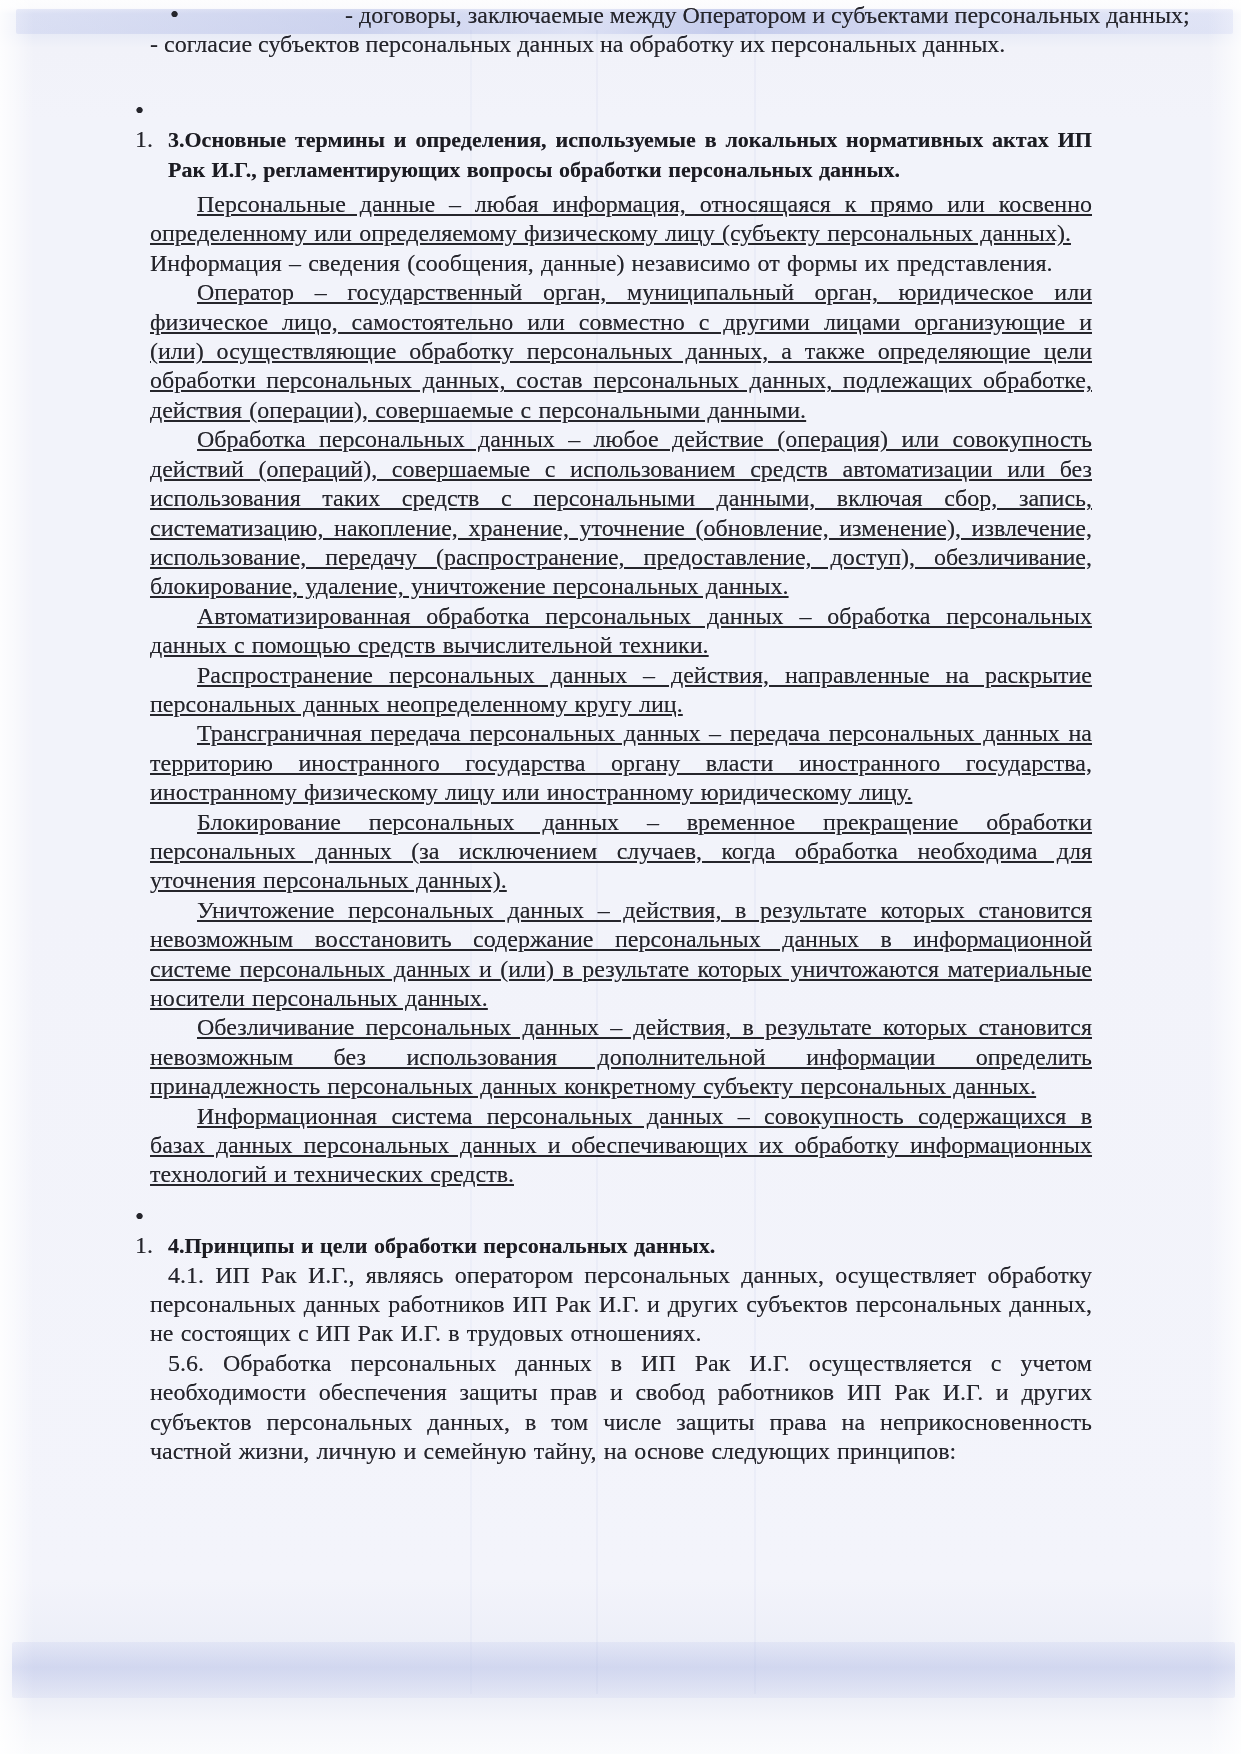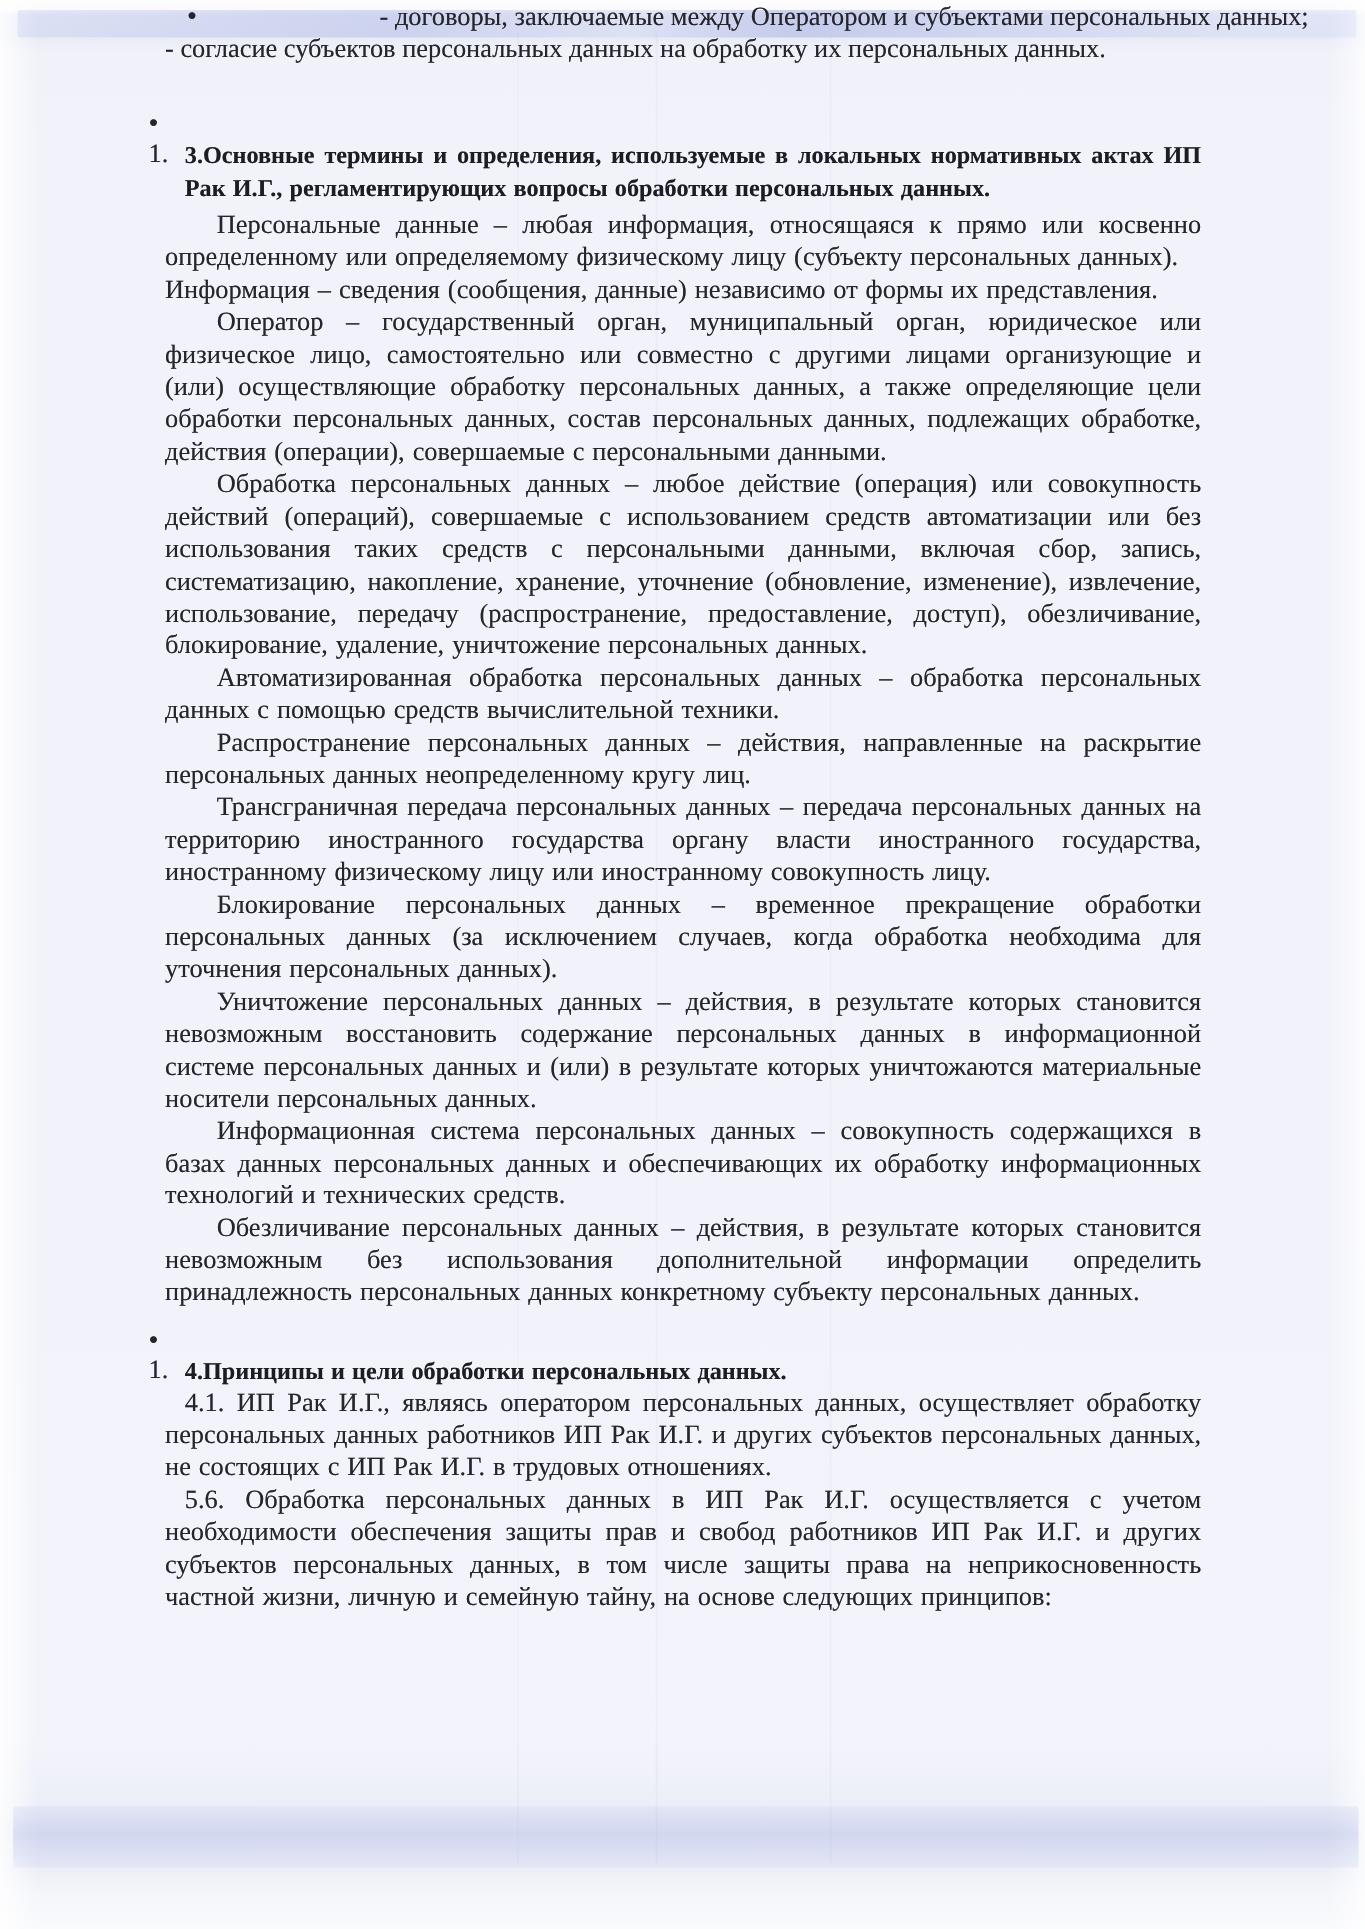--- a/index.html
+++ b/index.html
@@ -40,21 +40,21 @@
   .streak.s1 { left:596px; }
   .streak.s2 { left:754px; }
   .streak.s3 { left:470px; background:rgba(140,150,215,.05); }
 
   .content {
     position:absolute; left:150px; top:0; width:942px;
     font-size:24px; line-height:29.4px;
     text-shadow:0 0 .5px rgba(40,40,55,.55);
   }
   .content p { margin:0; text-align:justify; word-spacing:1.2px; }
-  p.ind      { text-indent:47px; }
+  p.ind      { text-indent:47px;text-decoration:underline; }
   p.flush    { text-indent:0; }
   p.numpara  { text-indent:18px; }
 
   .intro-line1 { white-space:nowrap; }
   .bullet-lead { display:inline-block; margin-left:20px; width:175px; font-size:26px; }
   .intro-line2 { white-space:nowrap; }
 
   .solo-bullet { margin-left:-15px; font-size:26px; line-height:29.4px; }
   .solo-bullet.first  { margin-top:36px; }
   .solo-bullet.second { margin-top:12px; }
@@ -92,25 +92,25 @@
       <span class="num">1.</span>
       <h2>3.Основные термины и определения, используемые в локальных нормативных актах ИП Рак И.Г., регламентирующих вопросы обработки персональных данных.</h2>
     </div>
 
     <p class="ind">Персональные данные – любая информация, относящаяся к прямо или косвенно определенному или определяемому физическому лицу (субъекту персональных данных).</p>
     <p class="flush">Информация – сведения (сообщения, данные) независимо от формы их представления.</p>
     <p class="ind">Оператор – государственный орган, муниципальный орган, юридическое или физическое лицо, самостоятельно или совместно с другими лицами организующие и (или) осуществляющие обработку персональных данных, а также определяющие цели обработки персональных данных, состав персональных данных, подлежащих обработке, действия (операции), совершаемые с персональными данными.</p>
     <p class="ind">Обработка персональных данных – любое действие (операция) или совокупность действий (операций), совершаемые с использованием средств автоматизации или без использования таких средств с персональными данными, включая сбор, запись, систематизацию, накопление, хранение, уточнение (обновление, изменение), извлечение, использование, передачу (распространение, предоставление, доступ), обезличивание, блокирование, удаление, уничтожение персональных данных.</p>
     <p class="ind">Автоматизированная обработка персональных данных – обработка персональных данных с помощью средств вычислительной техники.</p>
     <p class="ind">Распространение персональных данных – действия, направленные на раскрытие персональных данных неопределенному кругу лиц.</p>
-    <p class="ind">Трансграничная передача персональных данных – передача персональных данных на территорию иностранного государства органу власти иностранного государства, иностранному физическому лицу или иностранному совокупность лицу.</p>
+    <p class="ind">Трансграничная передача персональных данных – передача персональных данных на территорию иностранного государства органу власти иностранного государства, иностранному физическому лицу или иностранному юридическому лицу.</p>
     <p class="ind">Блокирование персональных данных – временное прекращение обработки персональных данных (за исключением случаев, когда обработка необходима для уточнения персональных данных).</p>
     <p class="ind">Уничтожение персональных данных – действия, в результате которых становится невозможным восстановить содержание персональных данных в информационной системе персональных данных и (или) в результате которых уничтожаются материальные носители персональных данных.</p>
+    <p class="ind">Обезличивание персональных данных – действия, в результате которых становится невозможным без использования дополнительной информации определить принадлежность персональных данных конкретному субъекту персональных данных.</p>
     <p class="ind">Информационная система персональных данных – совокупность содержащихся в базах данных персональных данных и обеспечивающих их обработку информационных технологий и технических средств.</p>
-    <p class="ind">Обезличивание персональных данных – действия, в результате которых становится невозможным без использования дополнительной информации определить принадлежность персональных данных конкретному субъекту персональных данных.</p>
 
     <div class="solo-bullet second">•</div>
 
     <div class="numbered sec4">
       <span class="num">1.</span>
       <h2>4.Принципы и цели обработки персональных данных.</h2>
     </div>
 
     <p class="numpara">4.1. ИП Рак И.Г., являясь оператором персональных данных, осуществляет обработку персональных данных работников ИП Рак И.Г. и других субъектов персональных данных, не состоящих с ИП Рак И.Г. в трудовых отношениях.</p>
     <p class="numpara">5.6. Обработка персональных данных в ИП Рак И.Г. осуществляется с учетом необходимости обеспечения защиты прав и свобод работников ИП Рак И.Г. и других субъектов персональных данных, в том числе защиты права на неприкосновенность частной жизни, личную и семейную тайну, на основе следующих принципов:</p>

